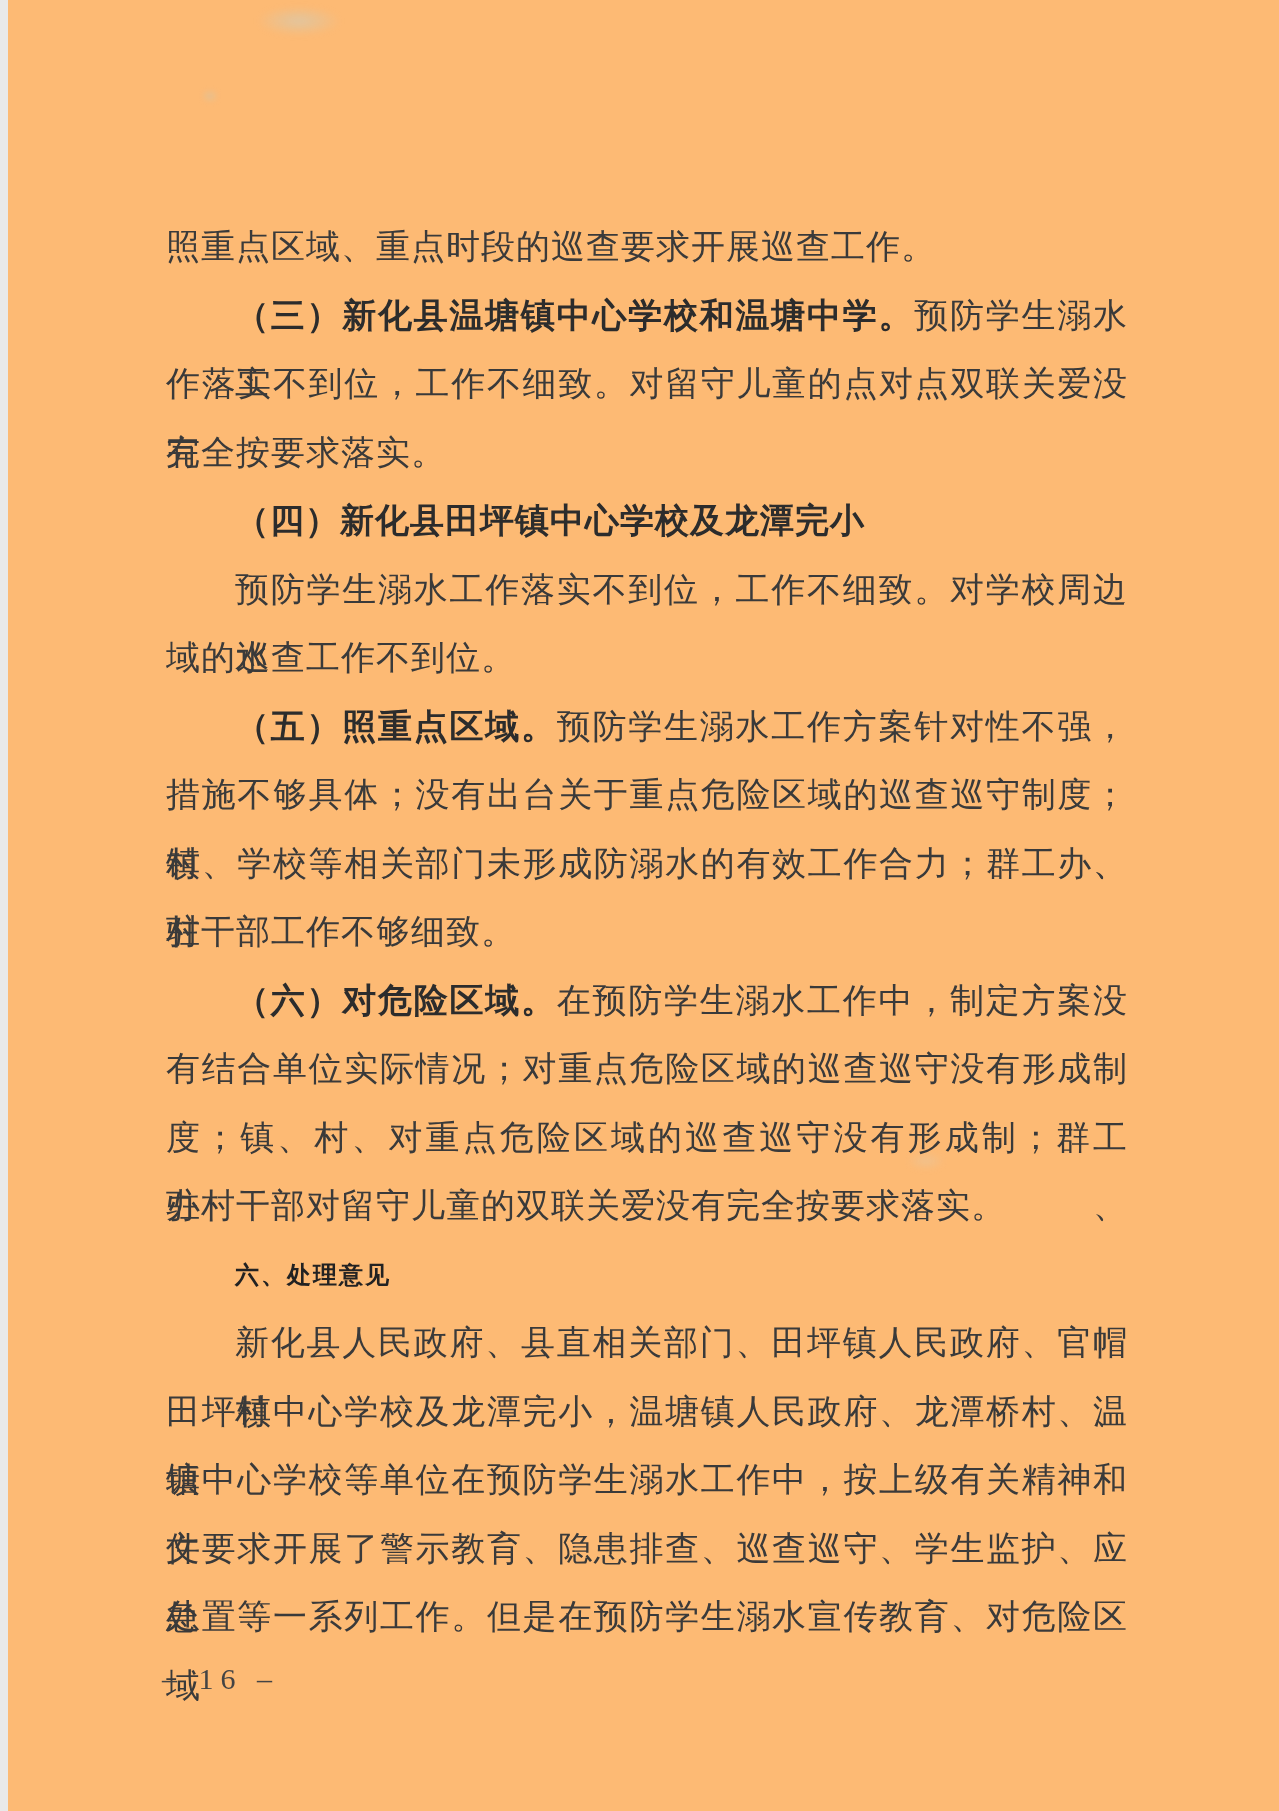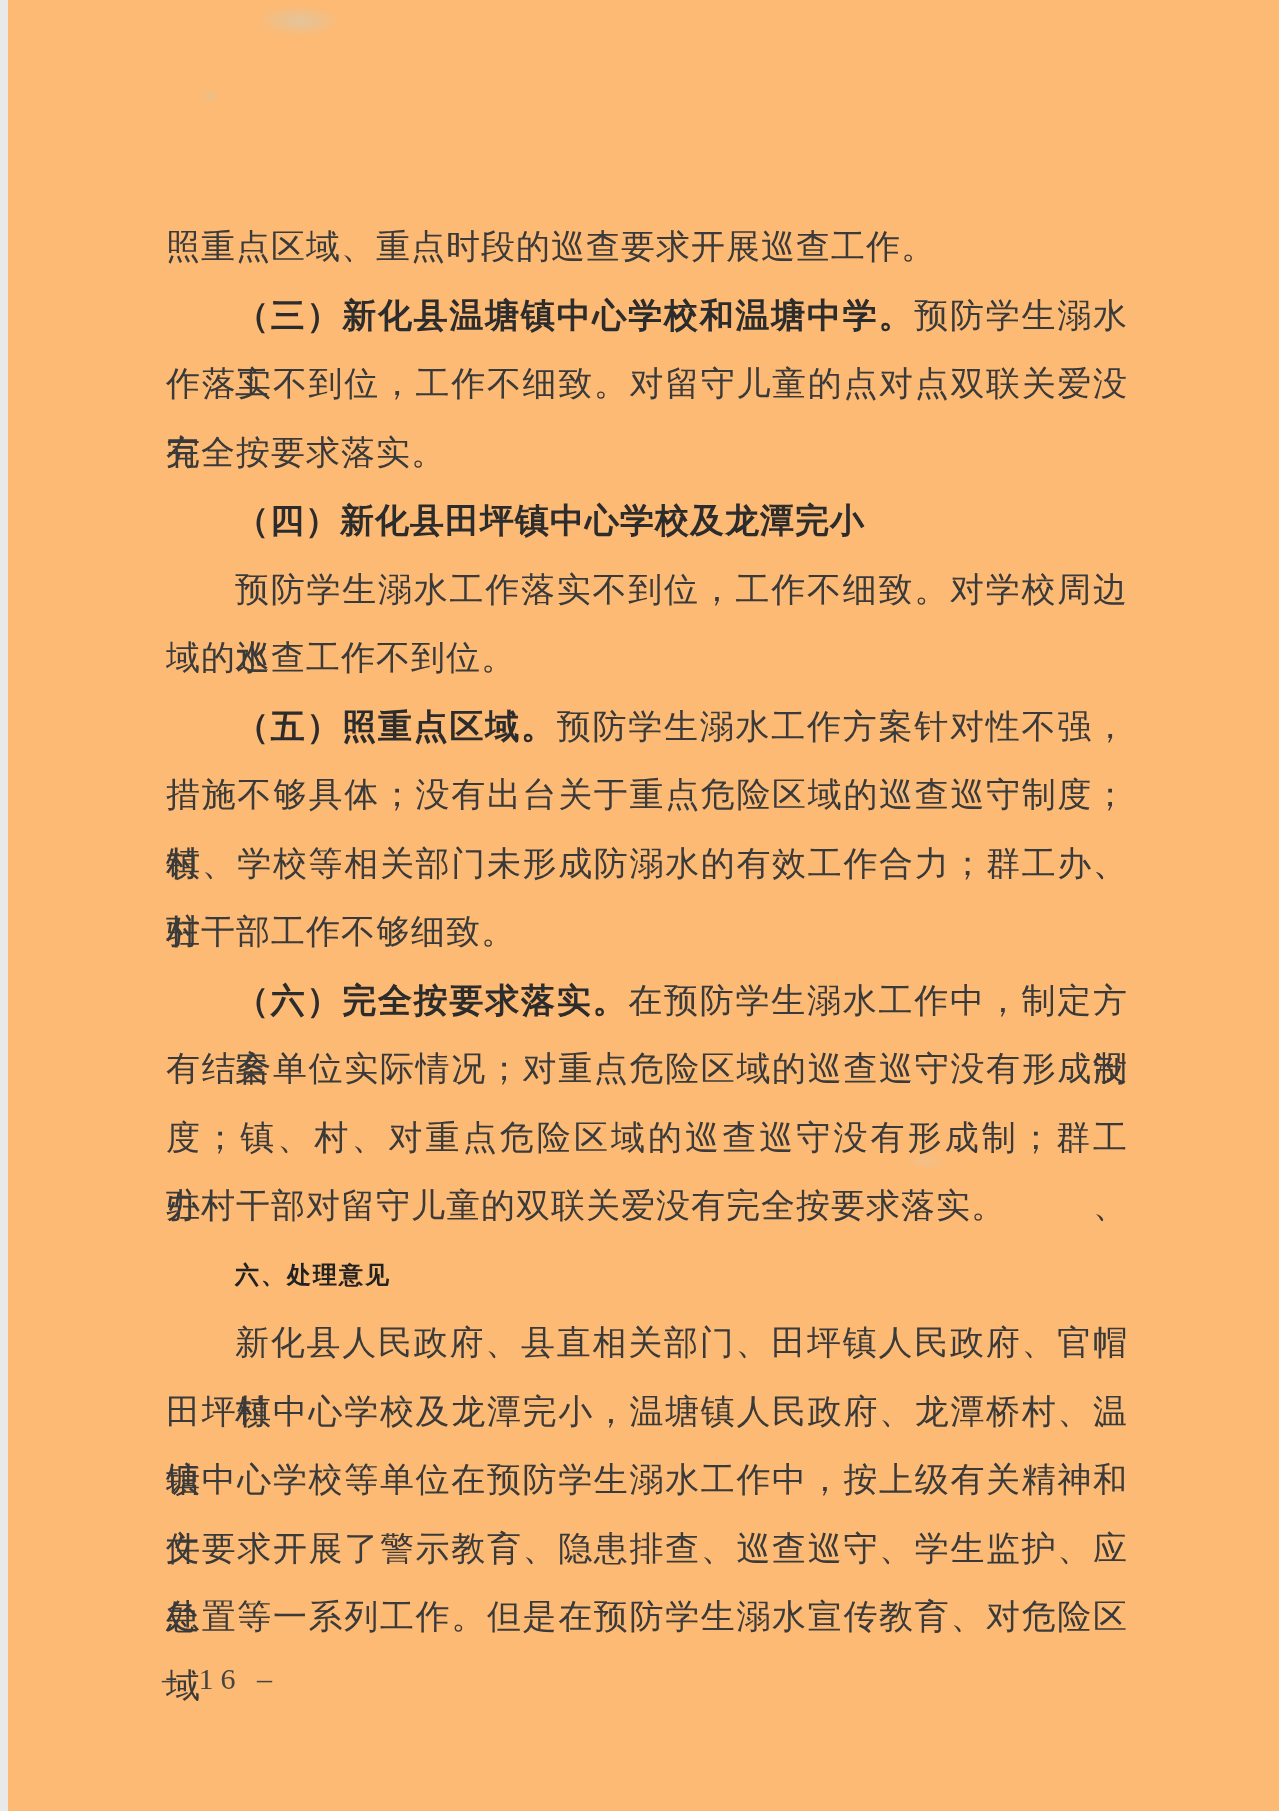--- a/index.html
+++ b/index.html
@@ -99,21 +99,21 @@
       <div class="line indent fill"><span class="bold-run">（三）新化县温塘镇中心学校和温塘中学。</span><span>预防学生溺水工</span></div>
       <div class="line fill"><span>作落实不到位，工作不细致。对留守儿童的点对点双联关爱没有</span></div>
       <div class="line"><span>完全按要求落实。</span></div>
       <div class="line indent"><span class="bold-run">（四）新化县田坪镇中心学校及龙潭完小</span><span></span></div>
       <div class="line indent fill"><span>预防学生溺水工作落实不到位，工作不细致。对学校周边水</span></div>
       <div class="line"><span>域的巡查工作不到位。</span></div>
       <div class="line indent fill"><span class="bold-run">（五）照重点区域。</span><span>预防学生溺水工作方案针对性不强，</span></div>
       <div class="line fill"><span>措施不够具体；没有出台关于重点危险区域的巡查巡守制度；镇、</span></div>
       <div class="line fill"><span>村、学校等相关部门未形成防溺水的有效工作合力；群工办、驻</span></div>
       <div class="line"><span>村干部工作不够细致。</span></div>
-      <div class="line indent fill"><span class="bold-run">（六）完全按要求落实。</span><span>在预防学生溺水工作中，制定方案没</span></div>
+      <div class="line indent fill"><span class="bold-run">（六）对危险区域。</span><span>在预防学生溺水工作中，制定方案没</span></div>
       <div class="line fill"><span>有结合单位实际情况；对重点危险区域的巡查巡守没有形成制</span></div>
       <div class="line fill"><span>度；镇、村、对重点危险区域的巡查巡守没有形成制；群工办、</span></div>
       <div class="line"><span>驻村干部对留守儿童的双联关爱没有完全按要求落实。</span></div>
       <div class="line indent heading"><span>六、处理意见</span></div>
       <div class="line indent fill"><span>新化县人民政府、县直相关部门、田坪镇人民政府、官帽村、</span></div>
       <div class="line fill"><span>田坪镇中心学校及龙潭完小，温塘镇人民政府、龙潭桥村、温塘</span></div>
       <div class="line fill"><span>镇中心学校等单位在预防学生溺水工作中，按上级有关精神和文</span></div>
       <div class="line fill"><span>件要求开展了警示教育、隐患排查、巡查巡守、学生监护、应急</span></div>
       <div class="line fill"><span>处置等一系列工作。但是在预防学生溺水宣传教育、对危险区域</span></div>
     </main>

